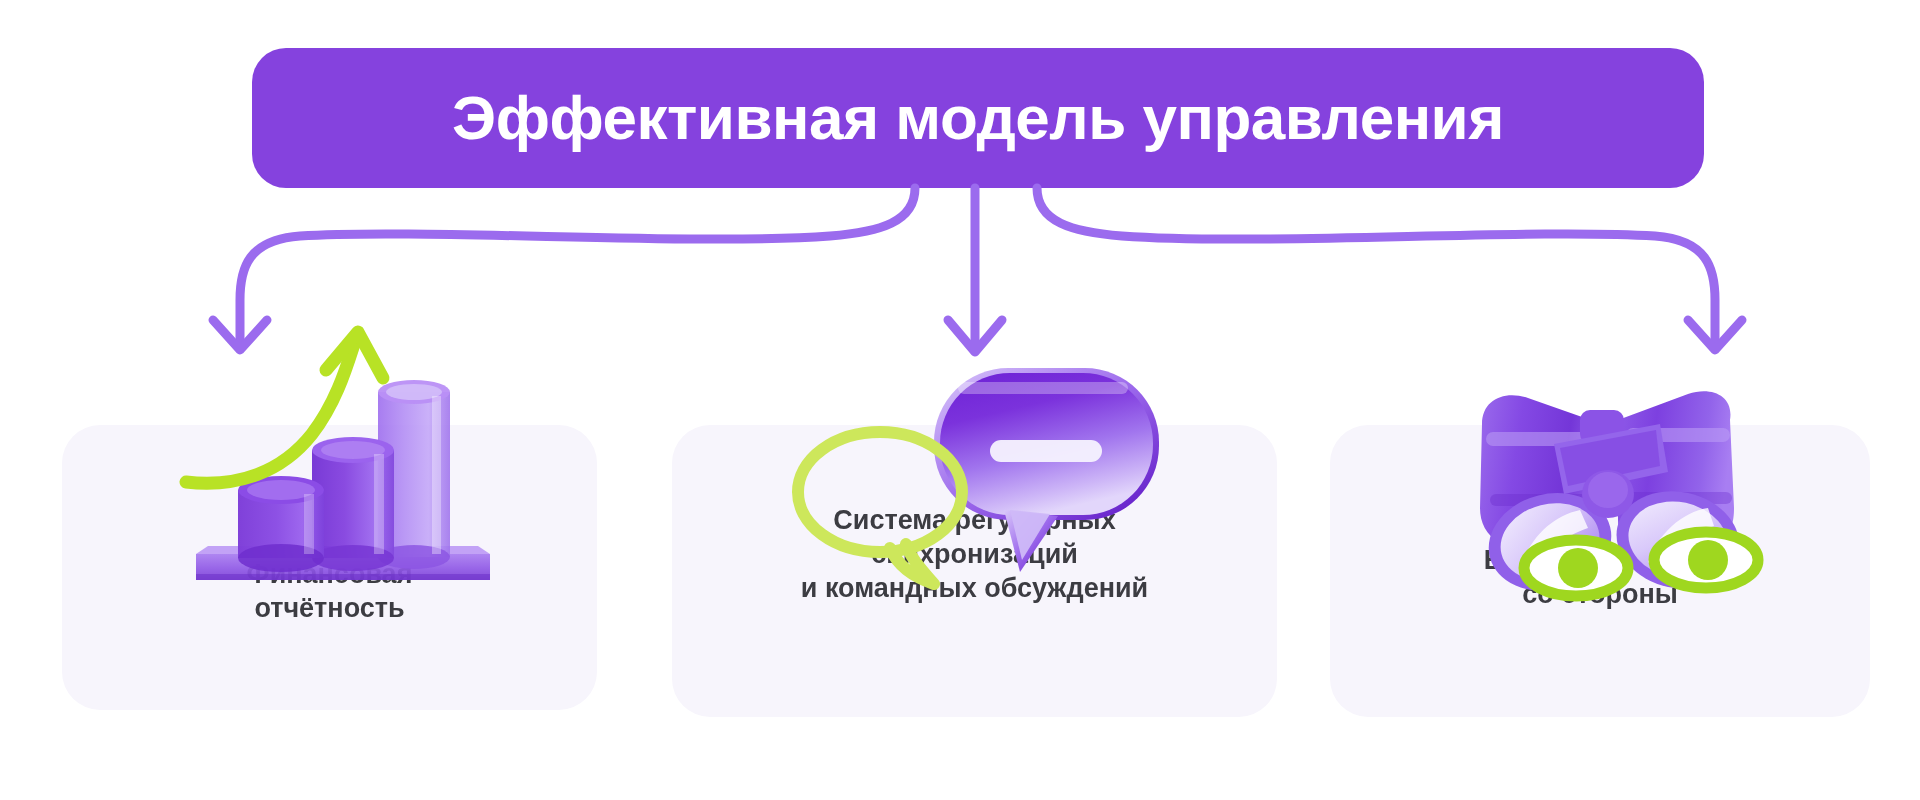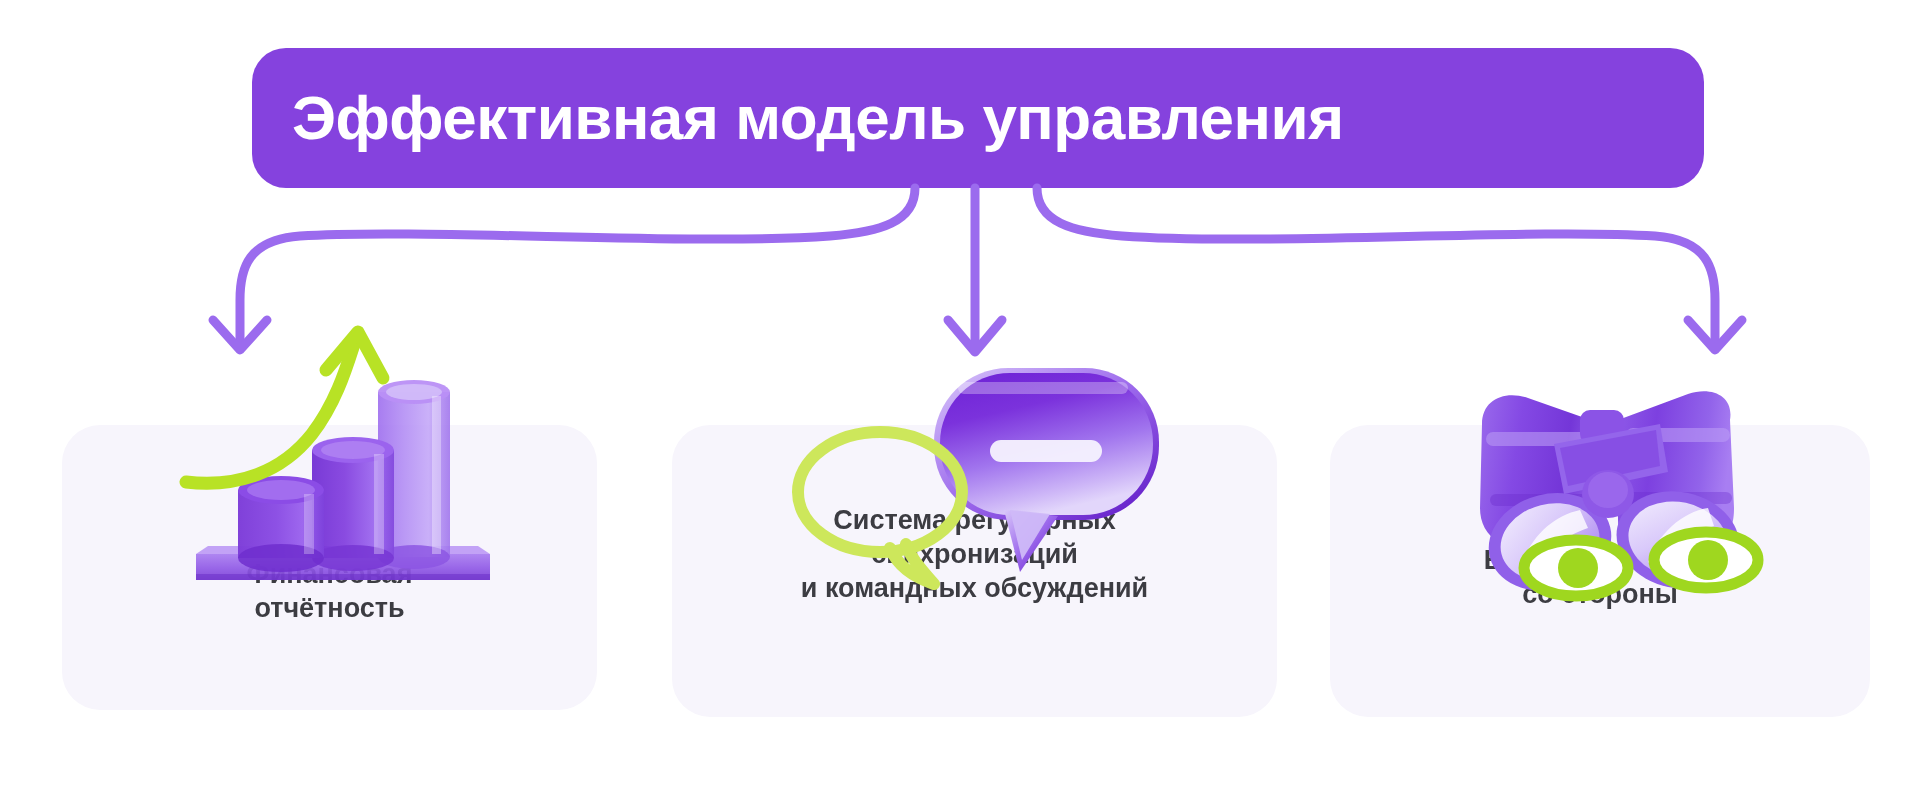--- a/index.html
+++ b/index.html
@@ -12,21 +12,21 @@
   }
   #stage{position:absolute;left:0;top:0;width:1920px;height:800px;}
 
   
   .banner{
     position:absolute;
     left:252px; top:48px;
     width:1452px; height:140px;
     background:#8542DE;
     border-radius:34px;
-    display:flex;align-items:center;
+    display:flex;align-items:center;justify-content:center;
     box-sizing:border-box;
     padding:0 40px;
   }
   .banner-title{
     color:#FFFFFF;
     font-size:62px;
     font-weight:bold;
     letter-spacing:-0.5px;
     white-space:nowrap;
     line-height:1;

